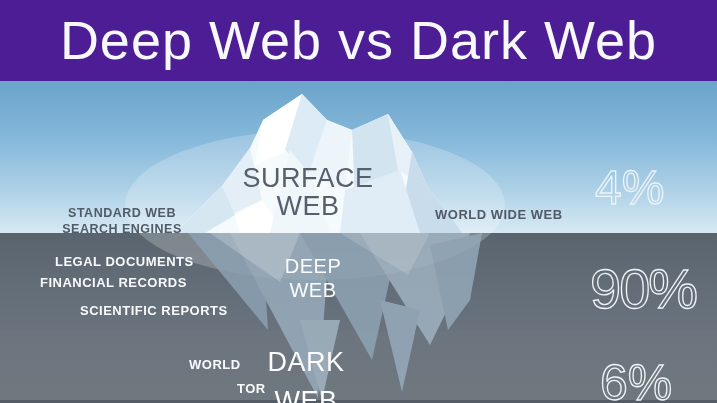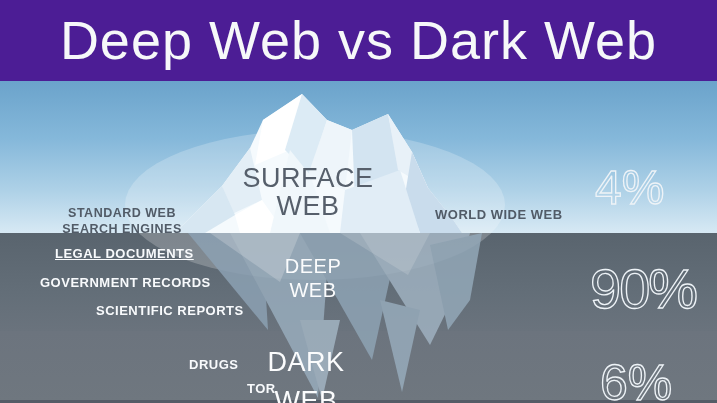--- a/index.html
+++ b/index.html
@@ -109,30 +109,30 @@
 
   <div class="stacked" style="left:52px;top:177px;width:140px;margin-top:28px;">STANDARD WEB
 SEARCH ENGINES</div>
   <div class="layer-name surface-name">SURFACE
 WEB</div>
   <div class="lbl lbl-dark" style="left:435px;top:199px;margin-top:8px;">WORLD WIDE WEB</div>
   <svg class="pct-svg" style="left:593px;top:156px;width:130px;height:60px;">
     <text x="2" y="48" font-size="48">4%</text>
   </svg>
 
-  <div class="lbl lbl-light" style="left:55px;top:246px;text-decoration:underline;">LEGAL DOCUMENTS</div>
-  <div class="lbl lbl-light" style="left:40px;top:275px;">GOVERNMENT RECORDS</div>
-  <div class="lbl lbl-light" style="left:96px;top:303px;">SCIENTIFIC REPORTS</div>
+  <div class="lbl lbl-light" style="left:55px;top:254px;">LEGAL DOCUMENTS</div>
+  <div class="lbl lbl-light" style="left:40px;top:275px;">FINANCIAL RECORDS</div>
+  <div class="lbl lbl-light" style="left:80px;top:303px;">SCIENTIFIC REPORTS</div>
   <div class="layer-name deep-name">DEEP
 WEB</div>
   <svg class="pct-svg" style="left:588px;top:252px;width:150px;height:70px;">
     <text x="2" y="56" font-size="56" letter-spacing="-2">90%</text>
   </svg>
 
-  <div class="lbl lbl-light" style="left:189px;top:357px;">DRUGS</div>
-  <div class="lbl lbl-light" style="left:247px;top:381px;">TOR</div>
+  <div class="lbl lbl-light" style="left:189px;top:357px;">WORLD</div>
+  <div class="lbl lbl-light" style="left:237px;top:381px;">TOR</div>
   <div class="layer-name dark-name">DARK
 WEB</div>
   <svg class="pct-svg" style="left:598px;top:352px;width:130px;height:60px;">
     <text x="2" y="48" font-size="50">6%</text>
   </svg>
 
 </div>
 
 </body></html>

